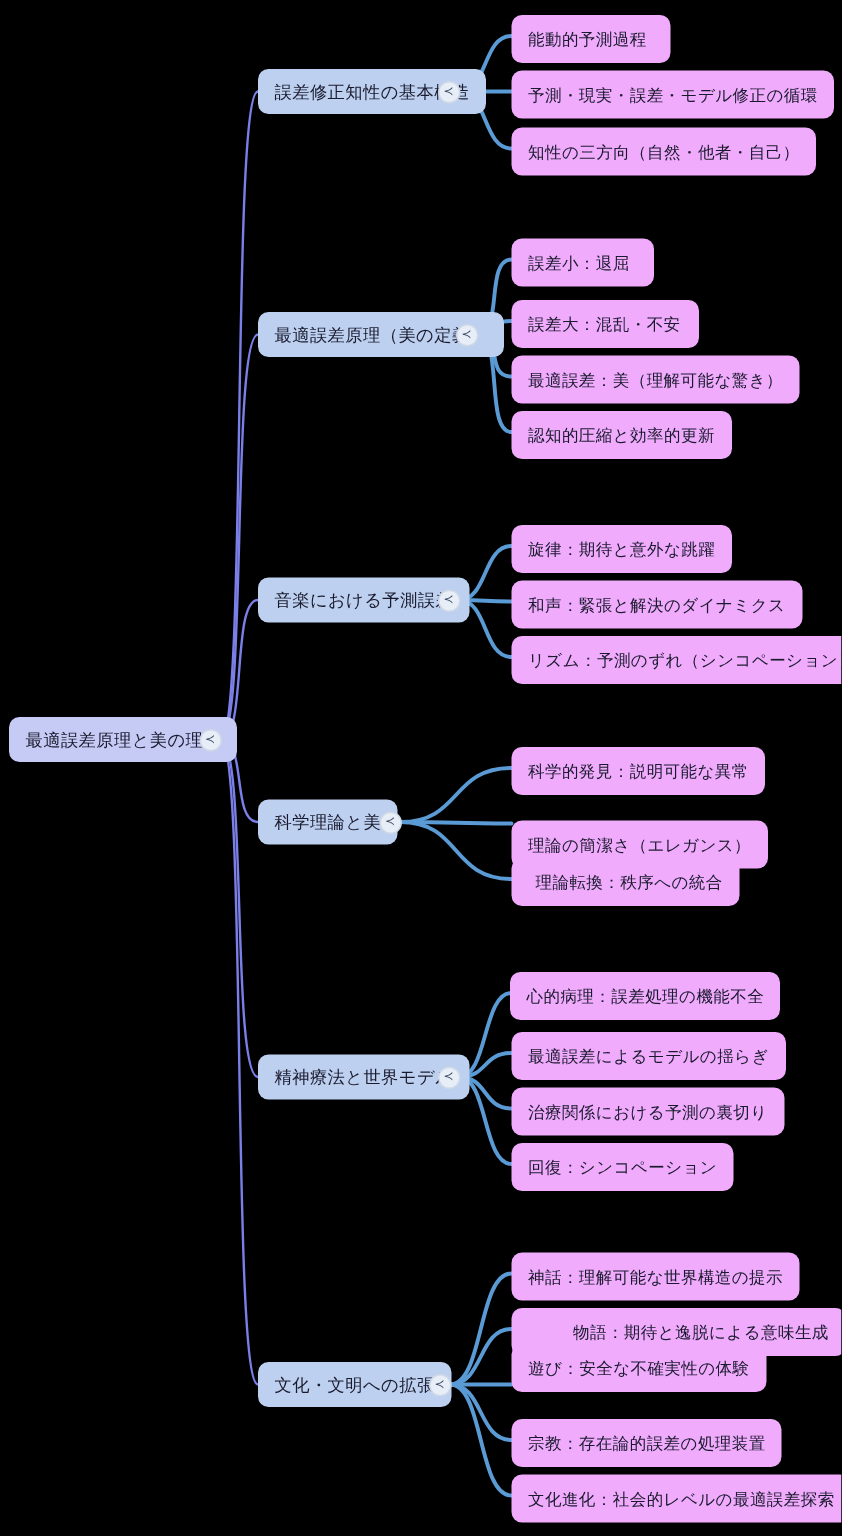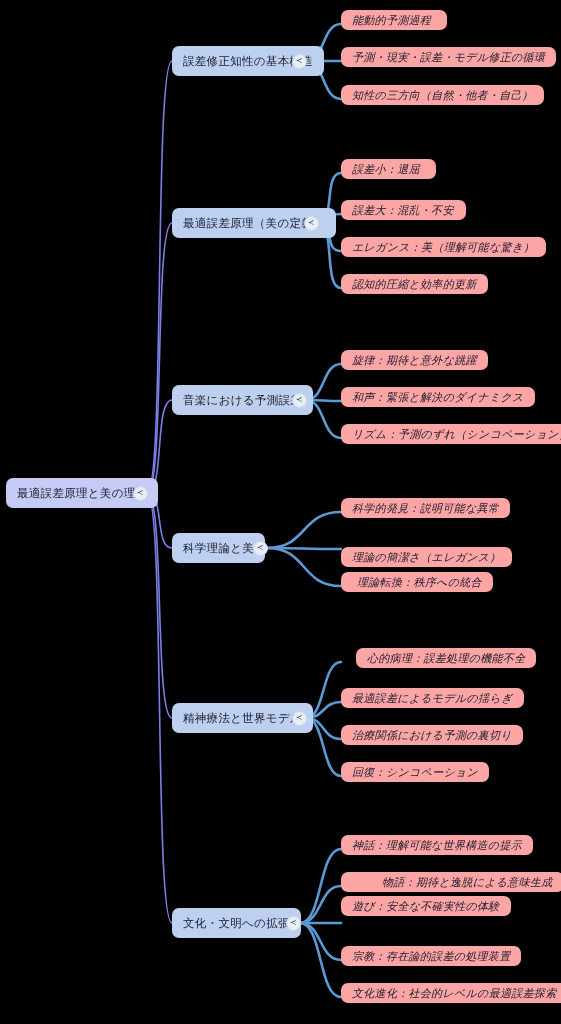--- a/index.html
+++ b/index.html
@@ -28,25 +28,24 @@
     padding:0 11px;
     font-size:11.5px;
   }
   .node-branch{
     background:#bdd0ef;
     height:30px;
     padding:0 11px;
     font-size:11.5px;
   }
   .node-leaf{
-    background:#fca5a5;
-    height:20px;
+    background:#f0abfc;
+    height:32px;
     padding:0 11px;
     font-size:11px;
-    font-style:italic;
   }
 
   .toggle{
     position:absolute;
     width:15px;height:15px;
     border-radius:50%;
     background:#e8eef7;
     border:1px solid #cfd8e6;
     display:flex;align-items:center;justify-content:center;
     font-size:8px;
@@ -112,21 +111,21 @@
         <span>最適誤差原理（美の定義）</span>
       </div>
       <div class="toggle" style="left: 303.5px; top: 215.5px;">≺</div>
       <div class="node node-leaf" style="left: 341px; top: 159px; min-width: 95px;">
         <span>誤差小：退屈</span>
       </div>
       <div class="node node-leaf" style="left: 341px; top: 200px; min-width: 125px;">
         <span>誤差大：混乱・不安</span>
       </div>
       <div class="node node-leaf" style="left: 341px; top: 237px; min-width: 180px;">
-        <span>エレガンス：美（理解可能な驚き）</span>
+        <span>最適誤差：美（理解可能な驚き）</span>
       </div>
       <div class="node node-leaf" style="left: 341px; top: 274px; min-width: 142px;">
         <span>認知的圧縮と効率的更新</span>
       </div>
       <div class="node node-branch" style="left: 172px; top: 385px; min-width: 118px;">
         <span>音楽における予測誤差</span>
       </div>
       <div class="toggle" style="left: 291.5px; top: 392.5px;">≺</div>
       <div class="node node-leaf" style="left: 341px; top: 350px; min-width: 141px;">
         <span>旋律：期待と意外な跳躍</span>
@@ -147,21 +146,21 @@
       <div class="node node-leaf" style="left: 341px; top: 535px; min-width: 158px; margin-top: 12px;">
         <span>理論の簡潔さ（エレガンス）</span>
       </div>
       <div class="node node-leaf" style="left: 341px; top: 572px; min-width: 139px; padding-left: 16px;">
         <span>理論転換：秩序への統合</span>
       </div>
       <div class="node node-branch" style="left: 172px; top: 703px; min-width: 118px;">
         <span>精神療法と世界モデル</span>
       </div>
       <div class="toggle" style="left: 291.5px; top: 710.5px;">≺</div>
-      <div class="node node-leaf" style="left: 356px; top: 648px; min-width: 164px;">
+      <div class="node node-leaf" style="left: 340px; top: 648px; min-width: 164px;">
         <span>心的病理：誤差処理の機能不全</span>
       </div>
       <div class="node node-leaf" style="left: 341px; top: 688px; min-width: 166px;">
         <span>最適誤差によるモデルの揺らぎ</span>
       </div>
       <div class="node node-leaf" style="left: 341px; top: 725px; min-width: 164px;">
         <span>治療関係における予測の裏切り</span>
       </div>
       <div class="node node-leaf" style="left: 341px; top: 762px; min-width: 148px;">
         <span>回復：シンコペーション</span>

